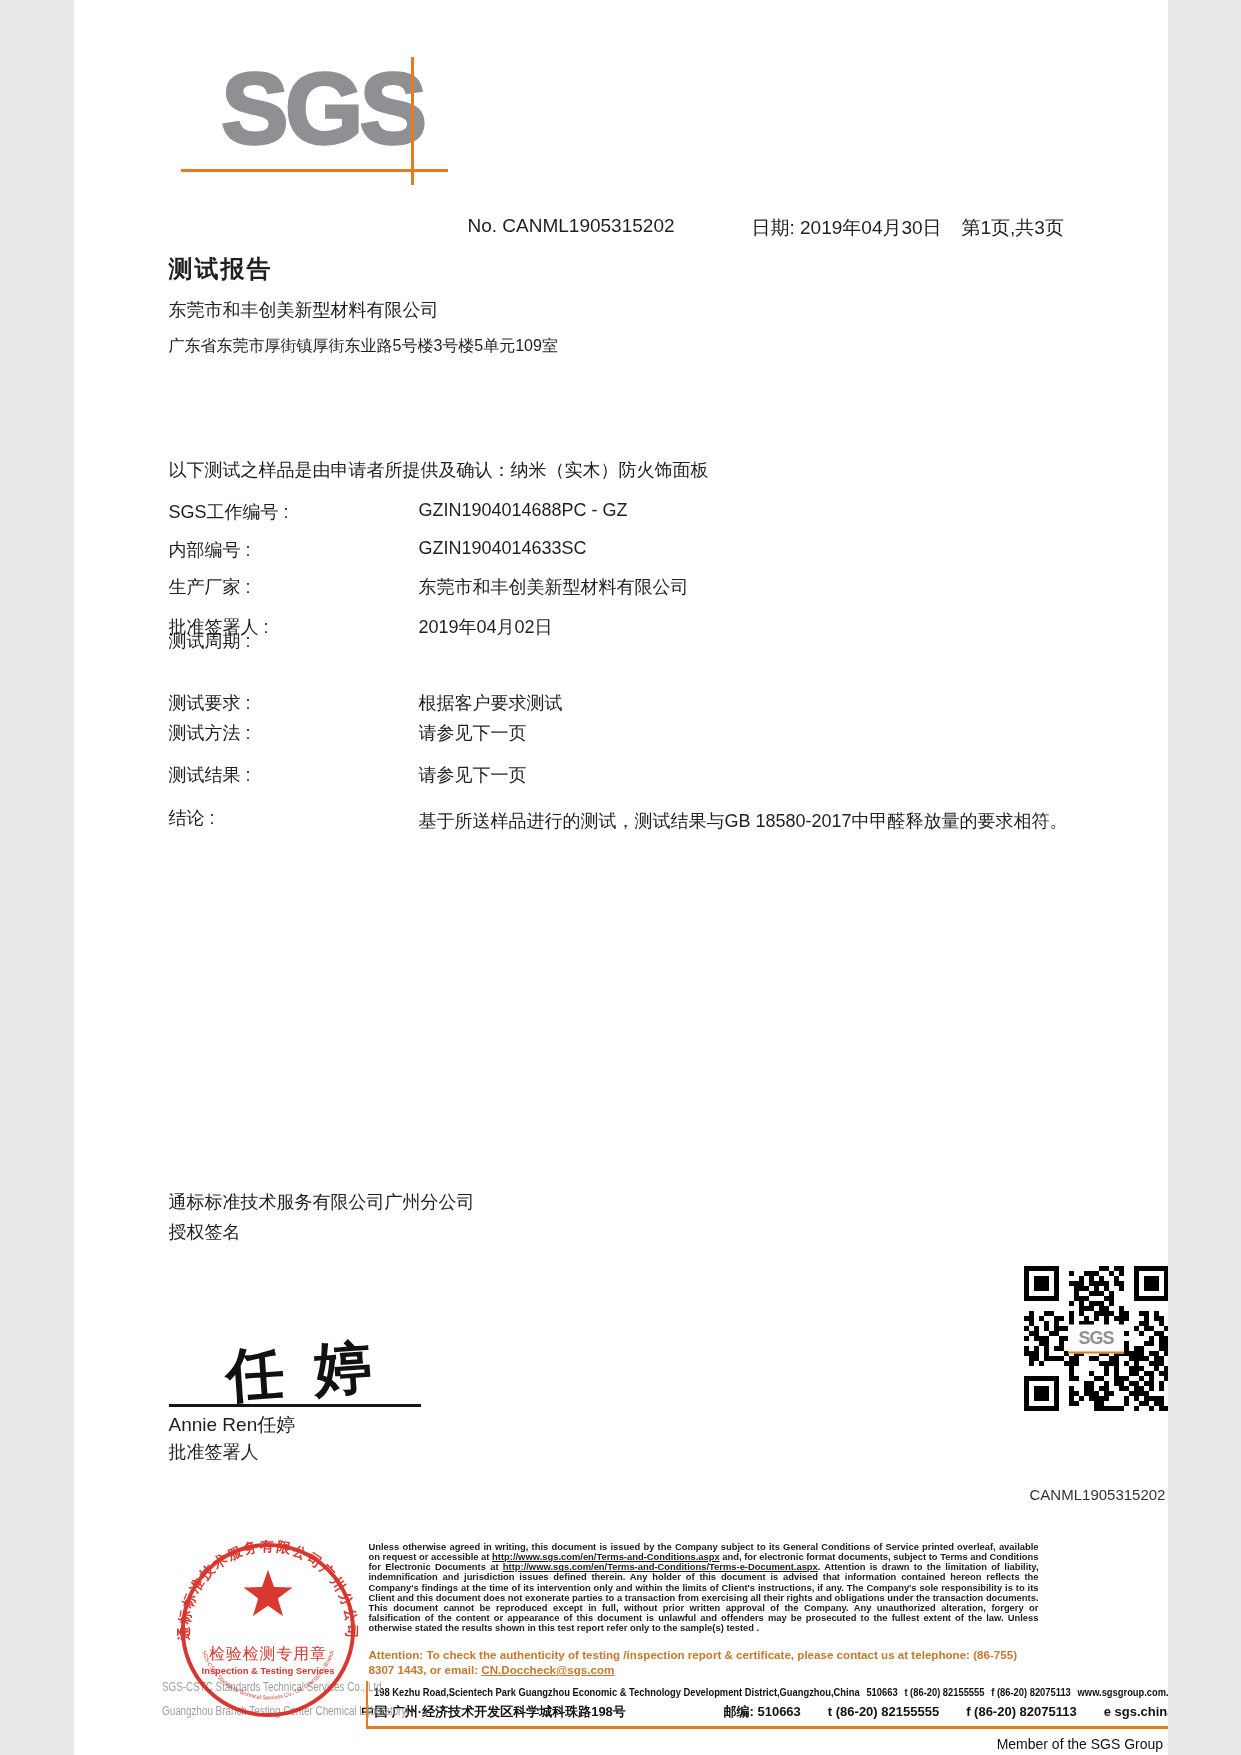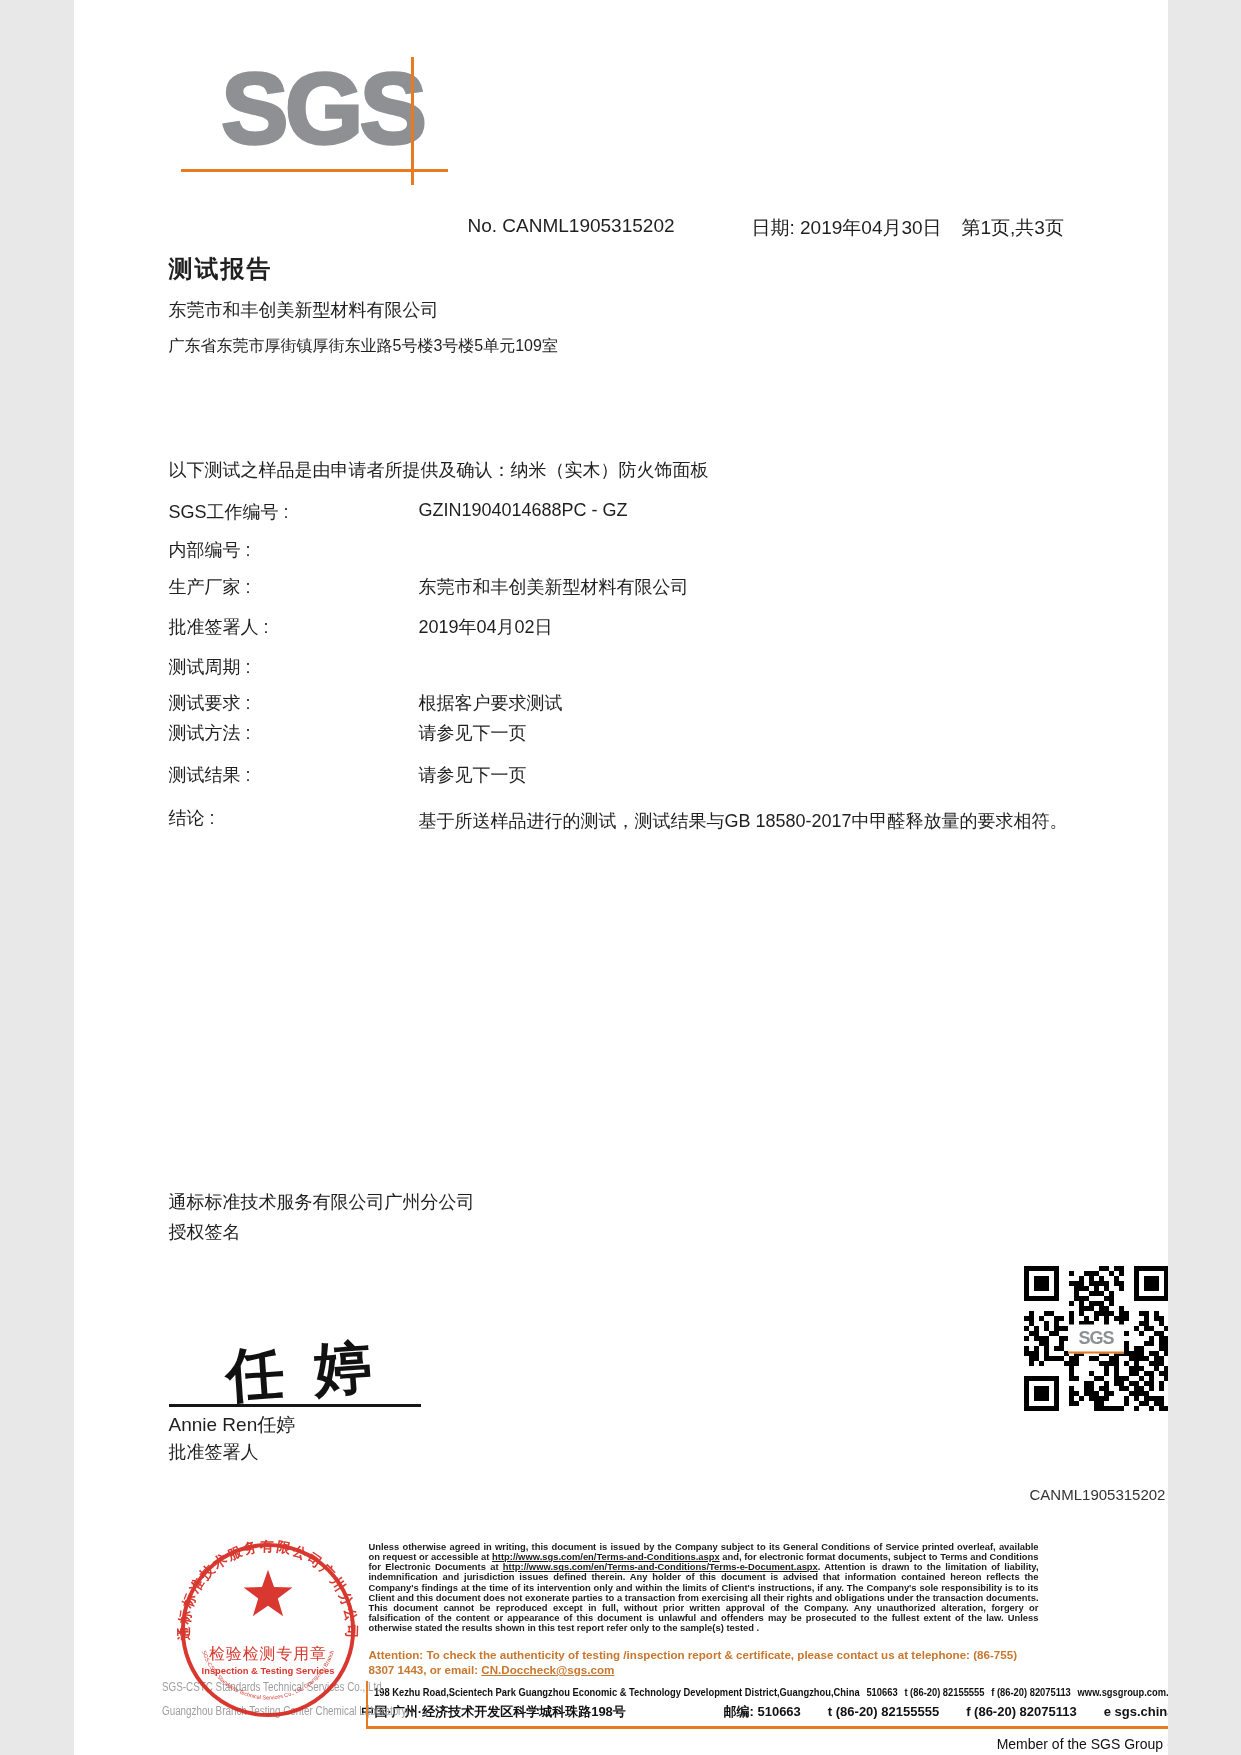--- a/index.html
+++ b/index.html
@@ -21,21 +21,21 @@
   .report-date{left:678px;top:215px;font-size:19px;}
   .report-pages{left:888px;top:215px;font-size:19px;}
 
   .applicant-name{left:95px;top:298px;font-size:18px;}
   .applicant-address{left:95px;top:336px;font-size:16px;}
   .sample-statement{left:95px;top:458px;font-size:18px;}
 
   .field-row{left:95px;width:1030px;display:flex;font-size:18px;}
   .field-label{width:250px;flex:0 0 250px;}
   .field-value{flex:1;max-width:655px;}
-  .fr0{top:500px}.fr1{top:538px}.fr2{top:575px}.fr3{top:615px}.fr4{top:655px}
+  .fr0{top:500px}.fr1{top:538px}.fr2{top:575px}.fr3{top:615px}.fr4{top:629px}
   .fr5{top:691px}.fr6{top:721px}.fr7{top:763px}.fr8{top:806px}
   .fr8 .field-value{line-height:1.7;}
 
   .sig-company{left:95px;top:1190px;font-size:18px;}
   .sig-auth{left:95px;top:1220px;font-size:18px;}
 
   
   .qr-box{left:950px;top:1266px;width:145px;height:145px;background:#fff;}
   .qr-box svg{display:block;width:145px;height:145px;}
   .qr-center{position:absolute;left:50%;top:50%;transform:translate(-50%,-50%);
@@ -92,20 +92,21 @@
   <div class="abs applicant-address">广东省东莞市厚街镇厚街东业路5号楼3号楼5单元109室</div>
 
   <div class="abs sample-statement">以下测试之样品是由申请者所提供及确认：纳米（实木）防火饰面板</div>
 
   <div class="abs field-row fr0">
     <span class="field-label">SGS工作编号 :</span>
     <span class="field-value">GZIN1904014688PC - GZ</span>
   </div>
   <div class="abs field-row fr1">
     <span class="field-label">内部编号 :</span>
+    <span class="field-value">GZIN1904014633SC</span>
   </div>
   <div class="abs field-row fr2">
     <span class="field-label">生产厂家 :</span>
     <span class="field-value">东莞市和丰创美新型材料有限公司</span>
   </div>
   <div class="abs field-row fr3">
     <span class="field-label">批准签署人 :</span>
     <span class="field-value">2019年04月02日</span>
   </div>
   <div class="abs field-row fr4">

